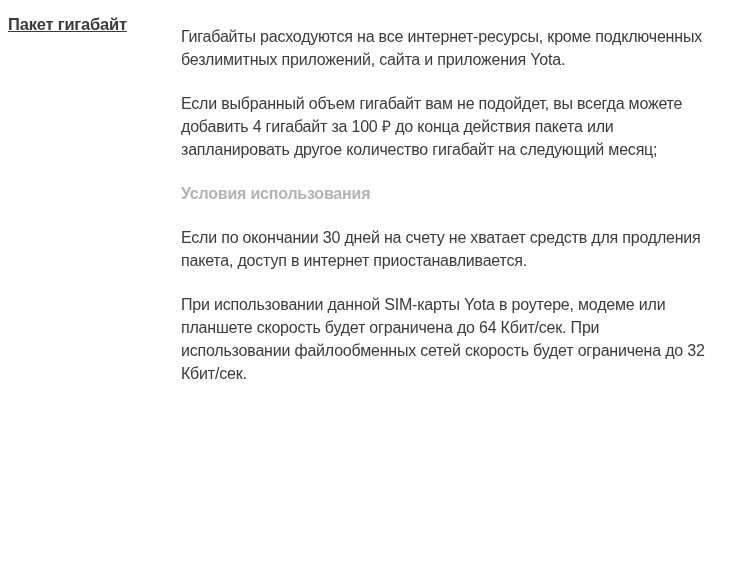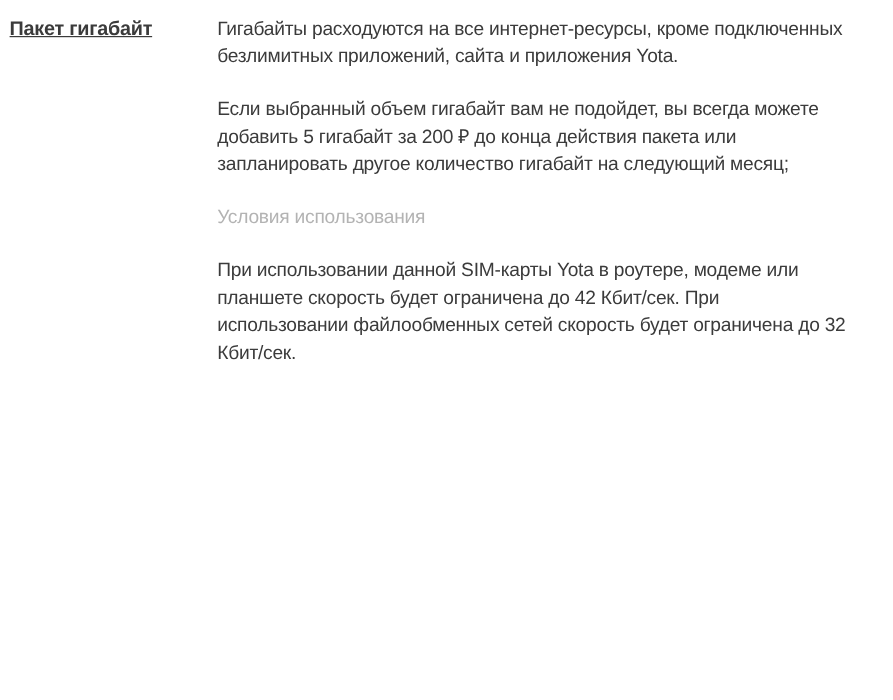--- a/index.html
+++ b/index.html
@@ -38,32 +38,34 @@
   }
   .desc-col {
     flex: 0 0 524px;
     width: 524px;
     font-size: 16px;
     line-height: 23px;
     letter-spacing: -0.2px;
     color: var(--text-color);
   }
   .desc-col p {
-    margin: 0 0 21px 0;
+    margin: 12px 0 21px 0;
   }
   .desc-col p.muted {
     color: var(--muted-color);
+    font-weight: bold;
   }
 </style>
 </head>
 <body>
 
 <div class="section-row">
   <div class="term-col">
     <div class="term">Пакет гигабайт</div>
   </div>
   <div class="desc-col">
     <p>Гигабайты расходуются на все интернет-ресурсы, кроме подключенных безлимитных приложений, сайта и приложения Yota.</p>
-    <p>Если выбранный объем гигабайт вам не подойдет, вы всегда можете добавить 5 гигабайт за 200 ₽ до конца действия пакета или запланировать другое количество гигабайт на следующий месяц;</p>
+    <p>Если выбранный объем гигабайт вам не подойдет, вы всегда можете добавить 4 гигабайт за 100 ₽ до конца действия пакета или запланировать другое количество гигабайт на следующий месяц;</p>
     <p class="muted">Условия использования</p>
-    <p>При использовании данной SIM-карты Yota в роутере, модеме или планшете скорость будет ограничена до 42 Кбит/сек. При использовании файлообменных сетей скорость будет ограничена до 32 Кбит/сек.</p>
+    <p>Если по окончании 30 дней на счету не хватает средств для продления пакета, доступ в интернет приостанавливается.</p>
+    <p>При использовании данной SIM-карты Yota в роутере, модеме или планшете скорость будет ограничена до 64 Кбит/сек. При использовании файлообменных сетей скорость будет ограничена до 32 Кбит/сек.</p>
   </div>
 </div>
 
 </body></html>

